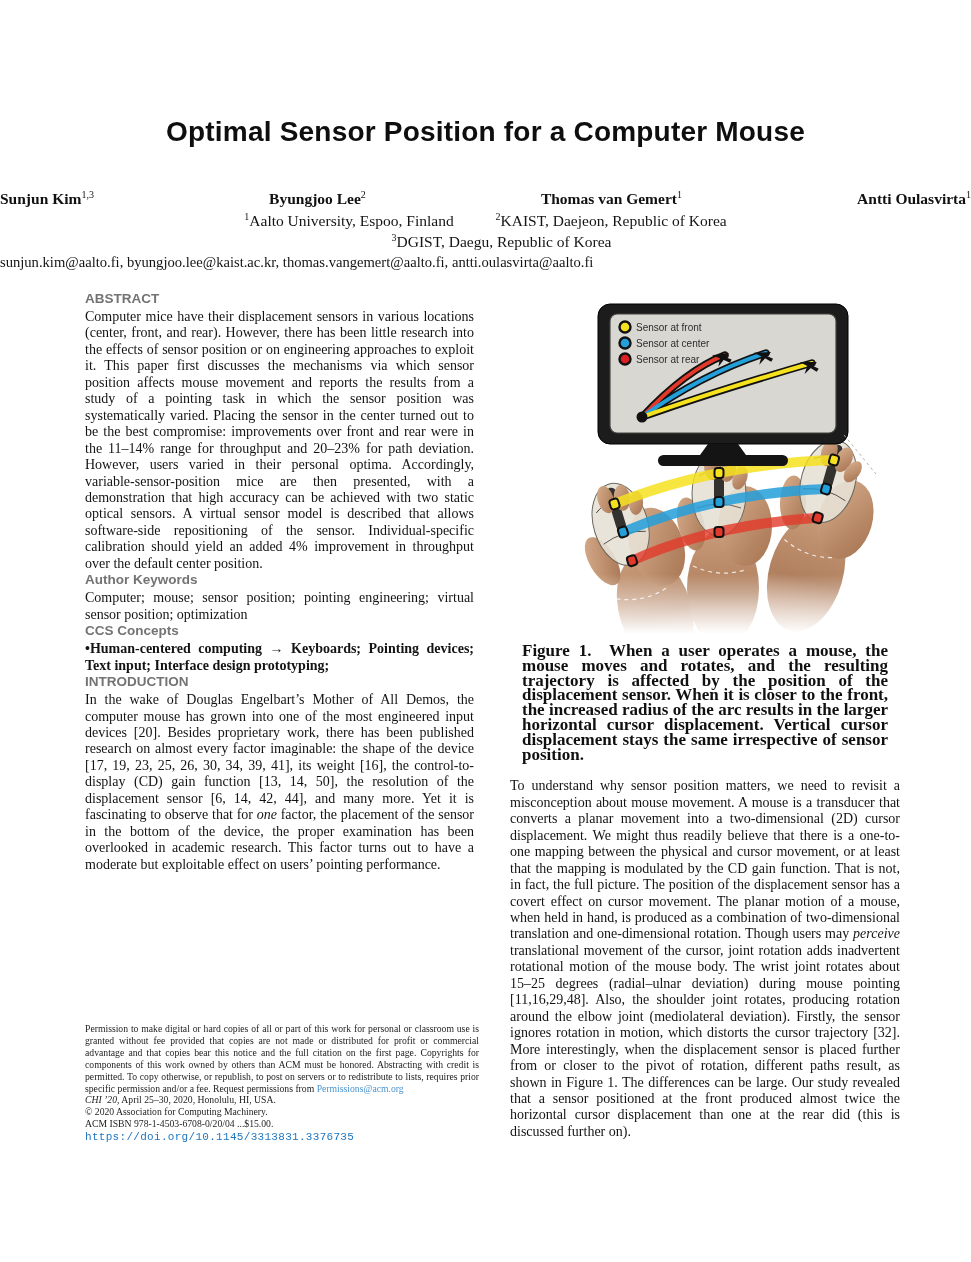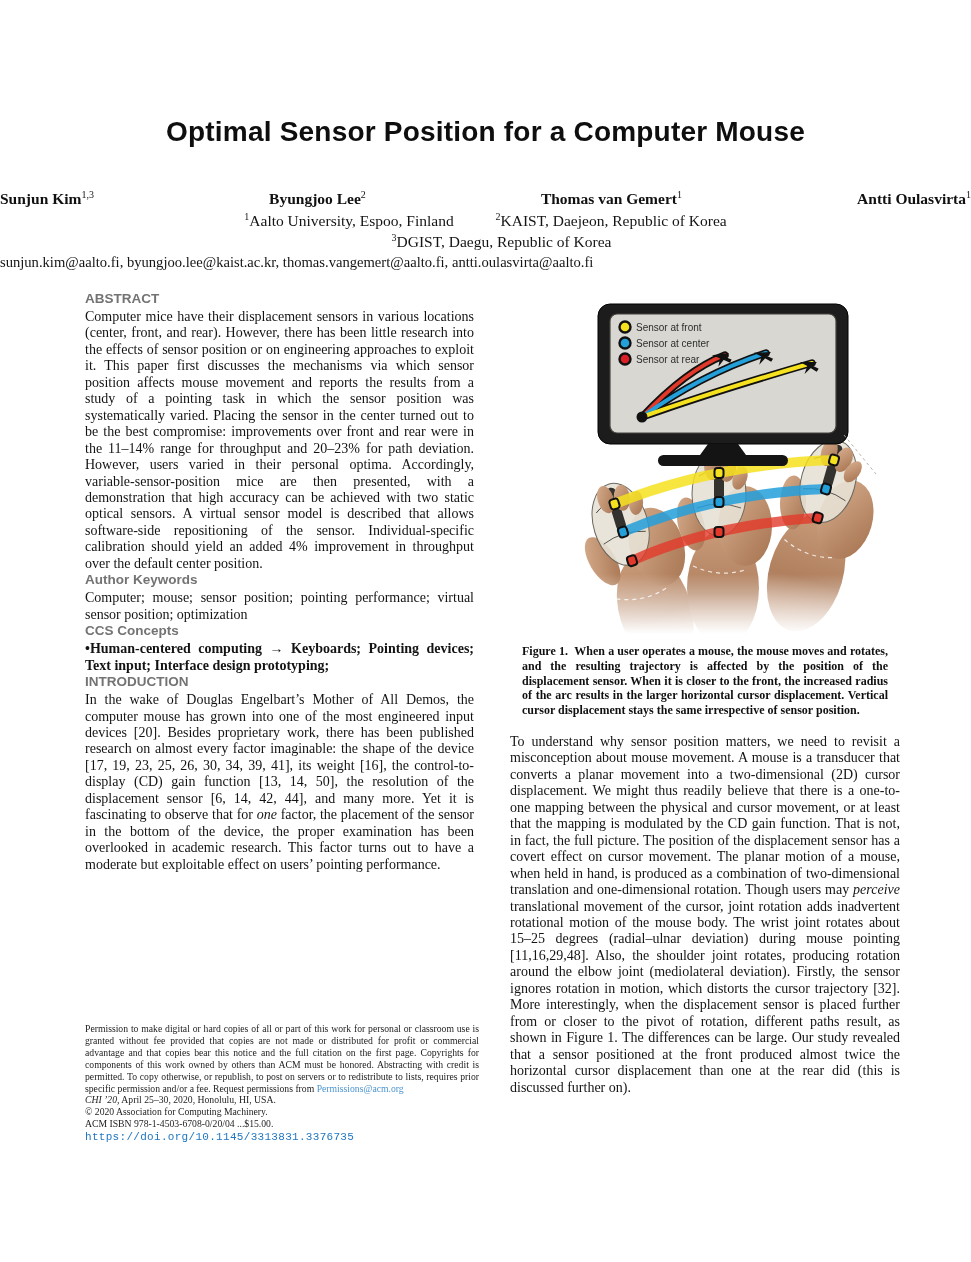--- a/index.html
+++ b/index.html
@@ -48,21 +48,21 @@
   .permission .para { text-align:justify; }
   .link { color:#4b94cf; text-decoration:none; cursor:pointer; }
   .doi {
     display:inline-block; margin-top:2px;
     font-family:"Liberation Mono", monospace; font-weight:normal; font-size:11px;
     color:#1f76c0; text-decoration:none; cursor:pointer; letter-spacing:0.3px;
   }
 
   figure { margin:12px; }
   figcaption {
-    margin-top:6px; font-weight:bold; font-size:12px; line-height:14.8px;
+    margin-top:6px; font-weight:bold; font-size:17px; line-height:14.8px;
     text-align:justify; color:#101010;
   }
   .col-right p.body { margin-top:16px; }
 
   svg text.legend-label {
     font-family:"Liberation Sans", sans-serif; font-size:10px; fill:#2d2d2d; font-weight:500;
   }
 </style>
 </head>
 <body>
@@ -86,21 +86,21 @@
     <span class="affil"><sup>3</sup><span>DGIST, Daegu, Republic of Korea</span></span>
   </div>
 
   <div class="emails">sunjun.kim@aalto.fi, byungjoo.lee@kaist.ac.kr, thomas.vangemert@aalto.fi, antti.oulasvirta@aalto.fi</div>
 
   <div class="col-left">
     <h2 class="sec">ABSTRACT</h2>
     <p class="body">Computer mice have their displacement sensors in various locations (center, front, and rear). However, there has been little research into the effects of sensor position or on engineering approaches to exploit it. This paper first discusses the mechanisms via which sensor position affects mouse movement and reports the results from a study of a pointing task in which the sensor position was systematically varied. Placing the sensor in the center turned out to be the best compromise: improvements over front and rear were in the 11–14% range for throughput and 20–23% for path deviation. However, users varied in their personal optima. Accordingly, variable-sensor-position mice are then presented, with a demonstration that high accuracy can be achieved with two static optical sensors. A virtual sensor model is described that allows software-side repositioning of the sensor. Individual-specific calibration should yield an added 4% improvement in throughput over the default center position.</p>
 
     <h2 class="sec mt-kw">Author Keywords</h2>
-    <p class="body">Computer; mouse; sensor position; pointing performance; virtual sensor position; optimization</p>
+    <p class="body">Computer; mouse; sensor position; pointing engineering; virtual sensor position; optimization</p>
 
     <h2 class="sec mt-ccs">CCS Concepts</h2>
     <p class="body ccs-text"><span>•Human-centered computing</span> <span>→</span> <span>Keyboards; Pointing devices; Text input; Interface design prototyping;</span></p>
 
     <h2 class="sec mt-int">INTRODUCTION</h2>
     <p class="body"><span>In the wake of Douglas Engelbart’s Mother of All Demos, the computer mouse has grown into one of the most engineered input devices [20]. Besides proprietary work, there has been published research on almost every factor imaginable: the shape of the device [17, 19, 23, 25, 26, 30, 34, 39, 41], its weight [16], the control-to-display (CD) gain function [13, 14, 50], the resolution of the displacement sensor [6, 14, 42, 44], and many more. Yet it is fascinating to observe that for </span><i>one</i><span> factor, the placement of the sensor in the bottom of the device, the proper examination has been overlooked in academic research. This factor turns out to have a moderate but exploitable effect on users’ pointing performance.</span></p>
   </div>
 
   <div class="permission">
     <div class="para"><span>Permission to make digital or hard copies of all or part of this work for personal or classroom use is granted without fee provided that copies are not made or distributed for profit or commercial advantage and that copies bear this notice and the full citation on the first page. Copyrights for components of this work owned by others than ACM must be honored. Abstracting with credit is permitted. To copy otherwise, or republish, to post on servers or to redistribute to lists, requires prior specific permission and/or a fee. Request permissions from </span><a class="link">Permissions@acm.org</a></div>

